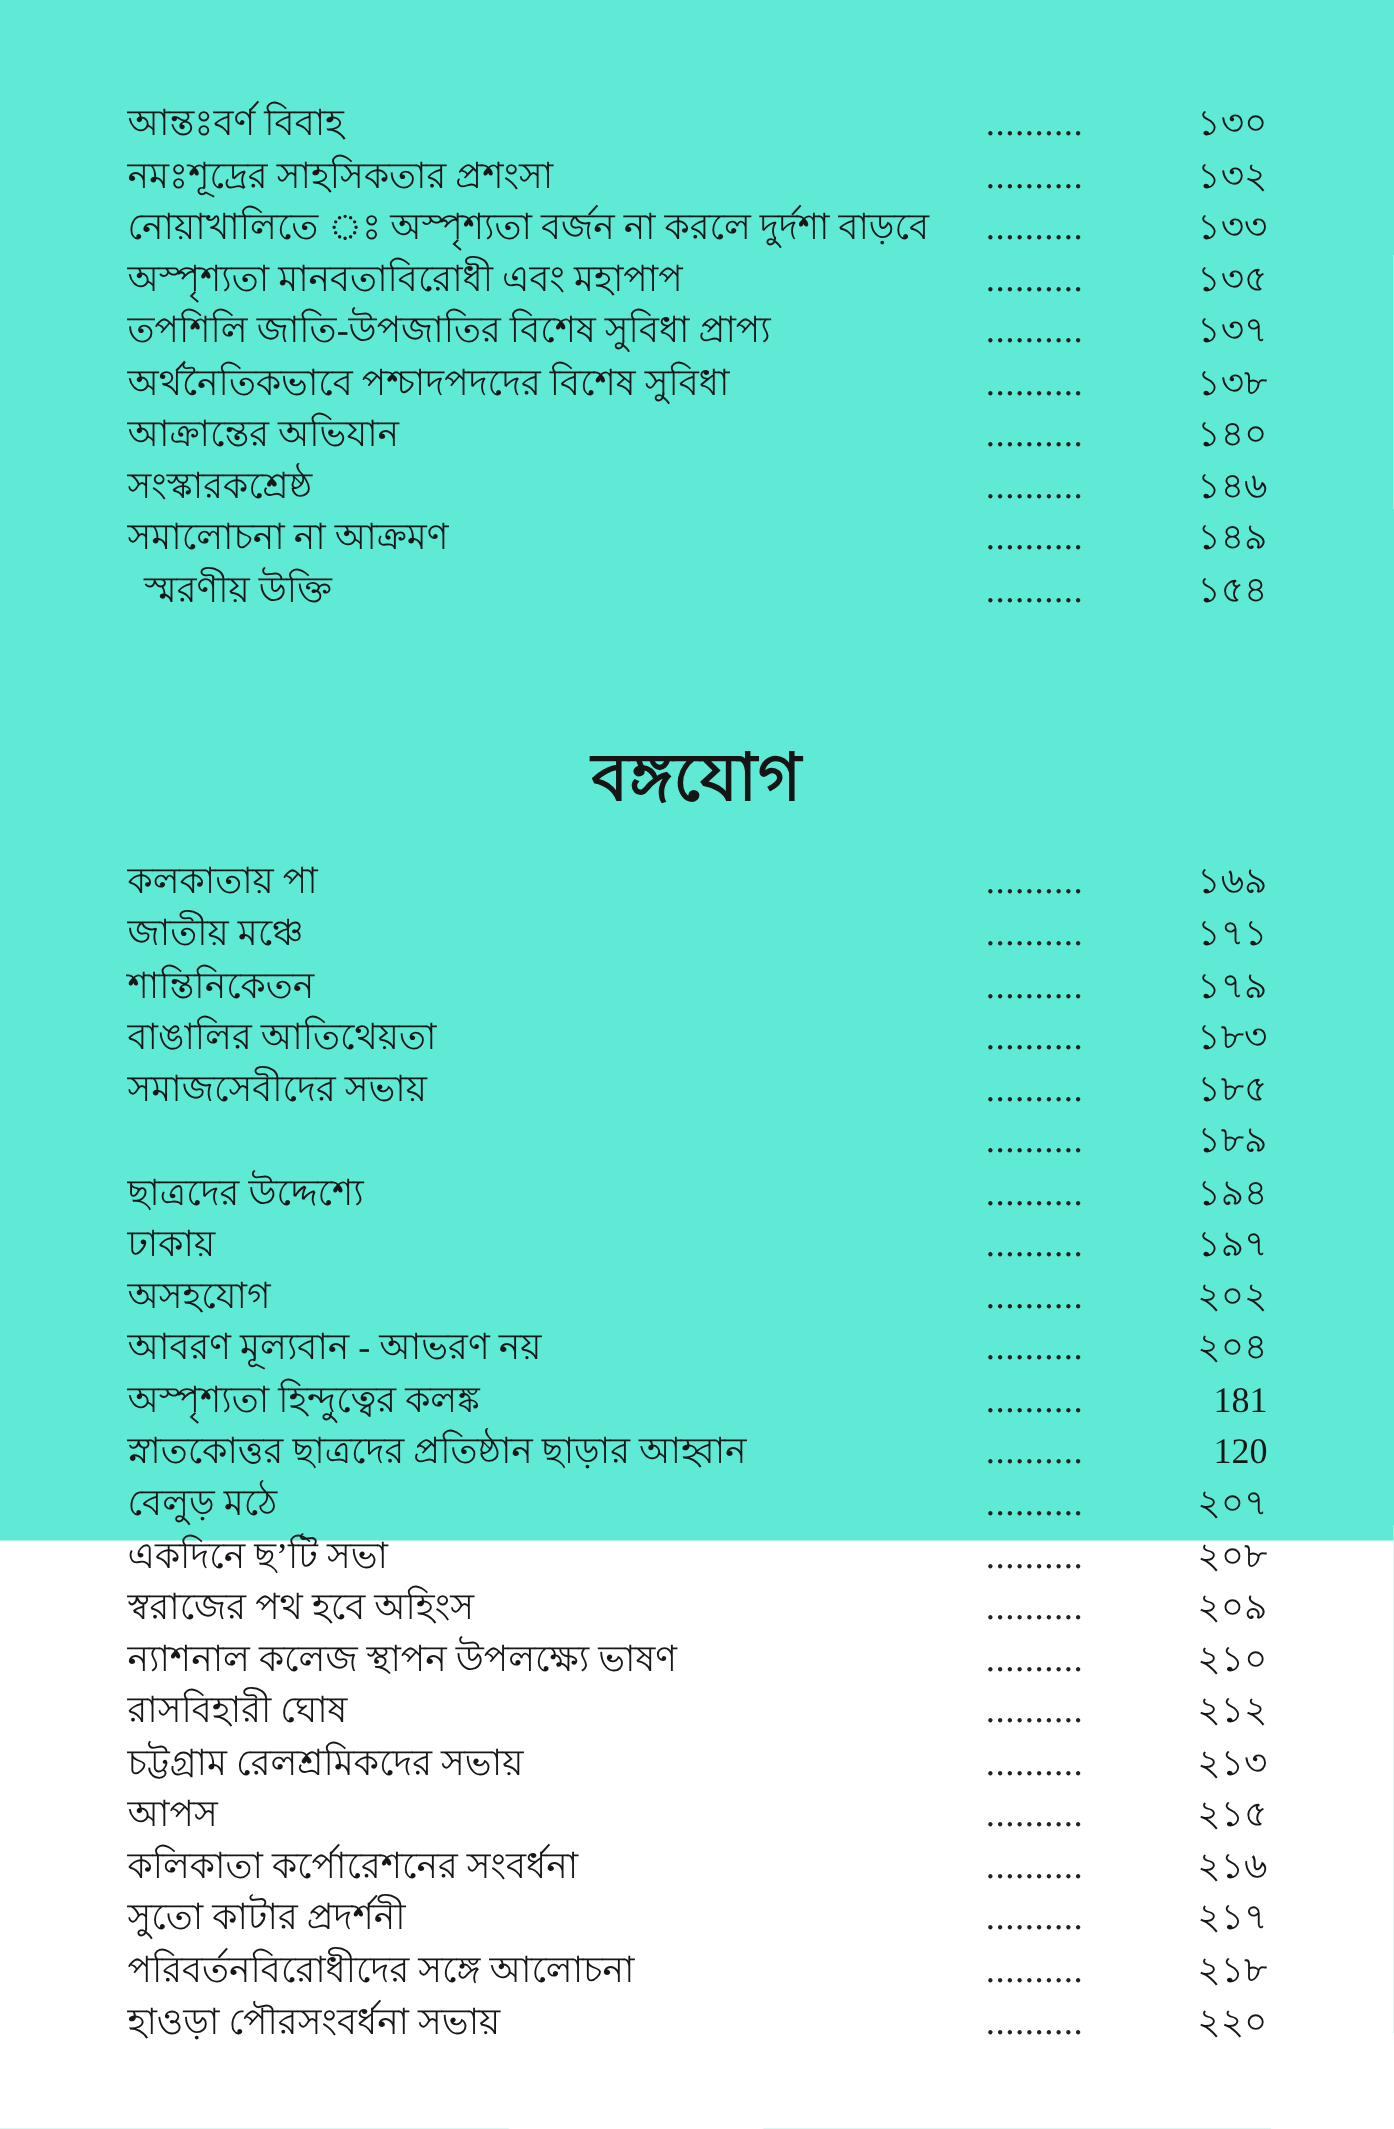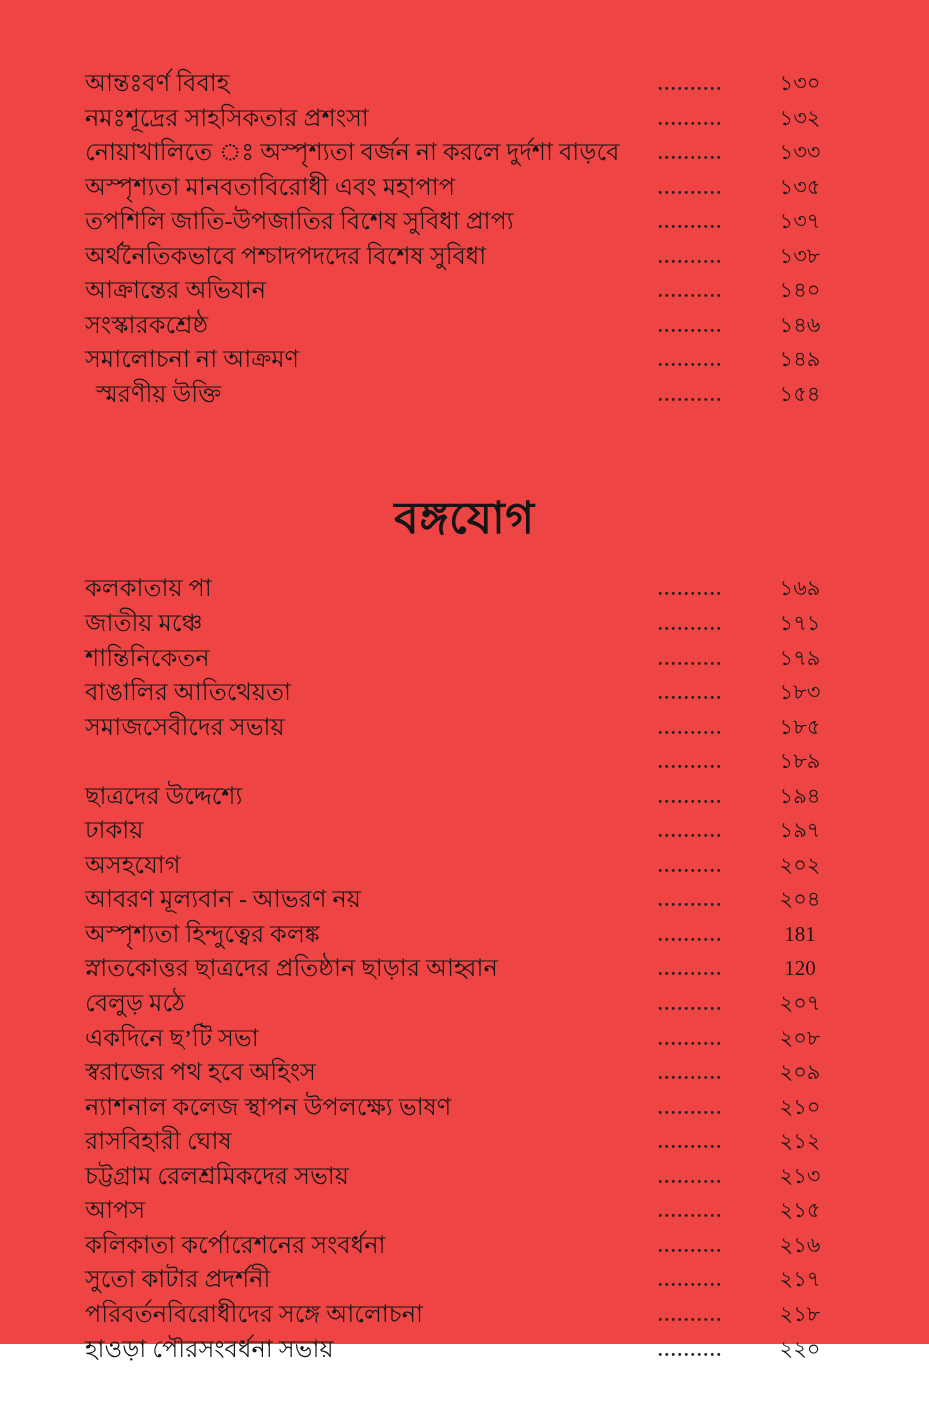--- a/index.html
+++ b/index.html
@@ -10,22 +10,22 @@
   body {
     width: 929px;
     height: 1419px;
     font-family: "Liberation Serif", "DejaVu Serif", serif;
     color: #171717;
     overflow: hidden;
   }
   .page {
     position: relative;
     width: 929px;
-    height: 1344px;
-    background: #ef4444;
+    height: 1027px;
+    background: #5eead4;
   }
   .toc {
     position: absolute;
     left: 0;
     top: 0;
     width: 100%;
   }
   .toc-section.first {
     padding-top: 66px;
   }
@@ -60,22 +60,22 @@
     font-size: 18px;
     font-weight: 700;
     letter-spacing: 2px;
     color: #222222;
   }
   .page-number {
     position: absolute;
     right: 84px;
     top: 0;
     width: 90px;
-    text-align: center;
-    font-size: 21px;
+    text-align: right;
+    font-size: 24px;
     color: #171717;
   }
 </style>
 </head>
 <body>
 
 <div class="page">
   <main class="toc" id="toc-root">
       <section class="toc-section first">
         <div class="toc-row"><span class="entry-title">আন্তঃবর্ণ বিবাহ</span><span class="leader-dots">..........</span><span class="page-number">১৩০</span></div>

